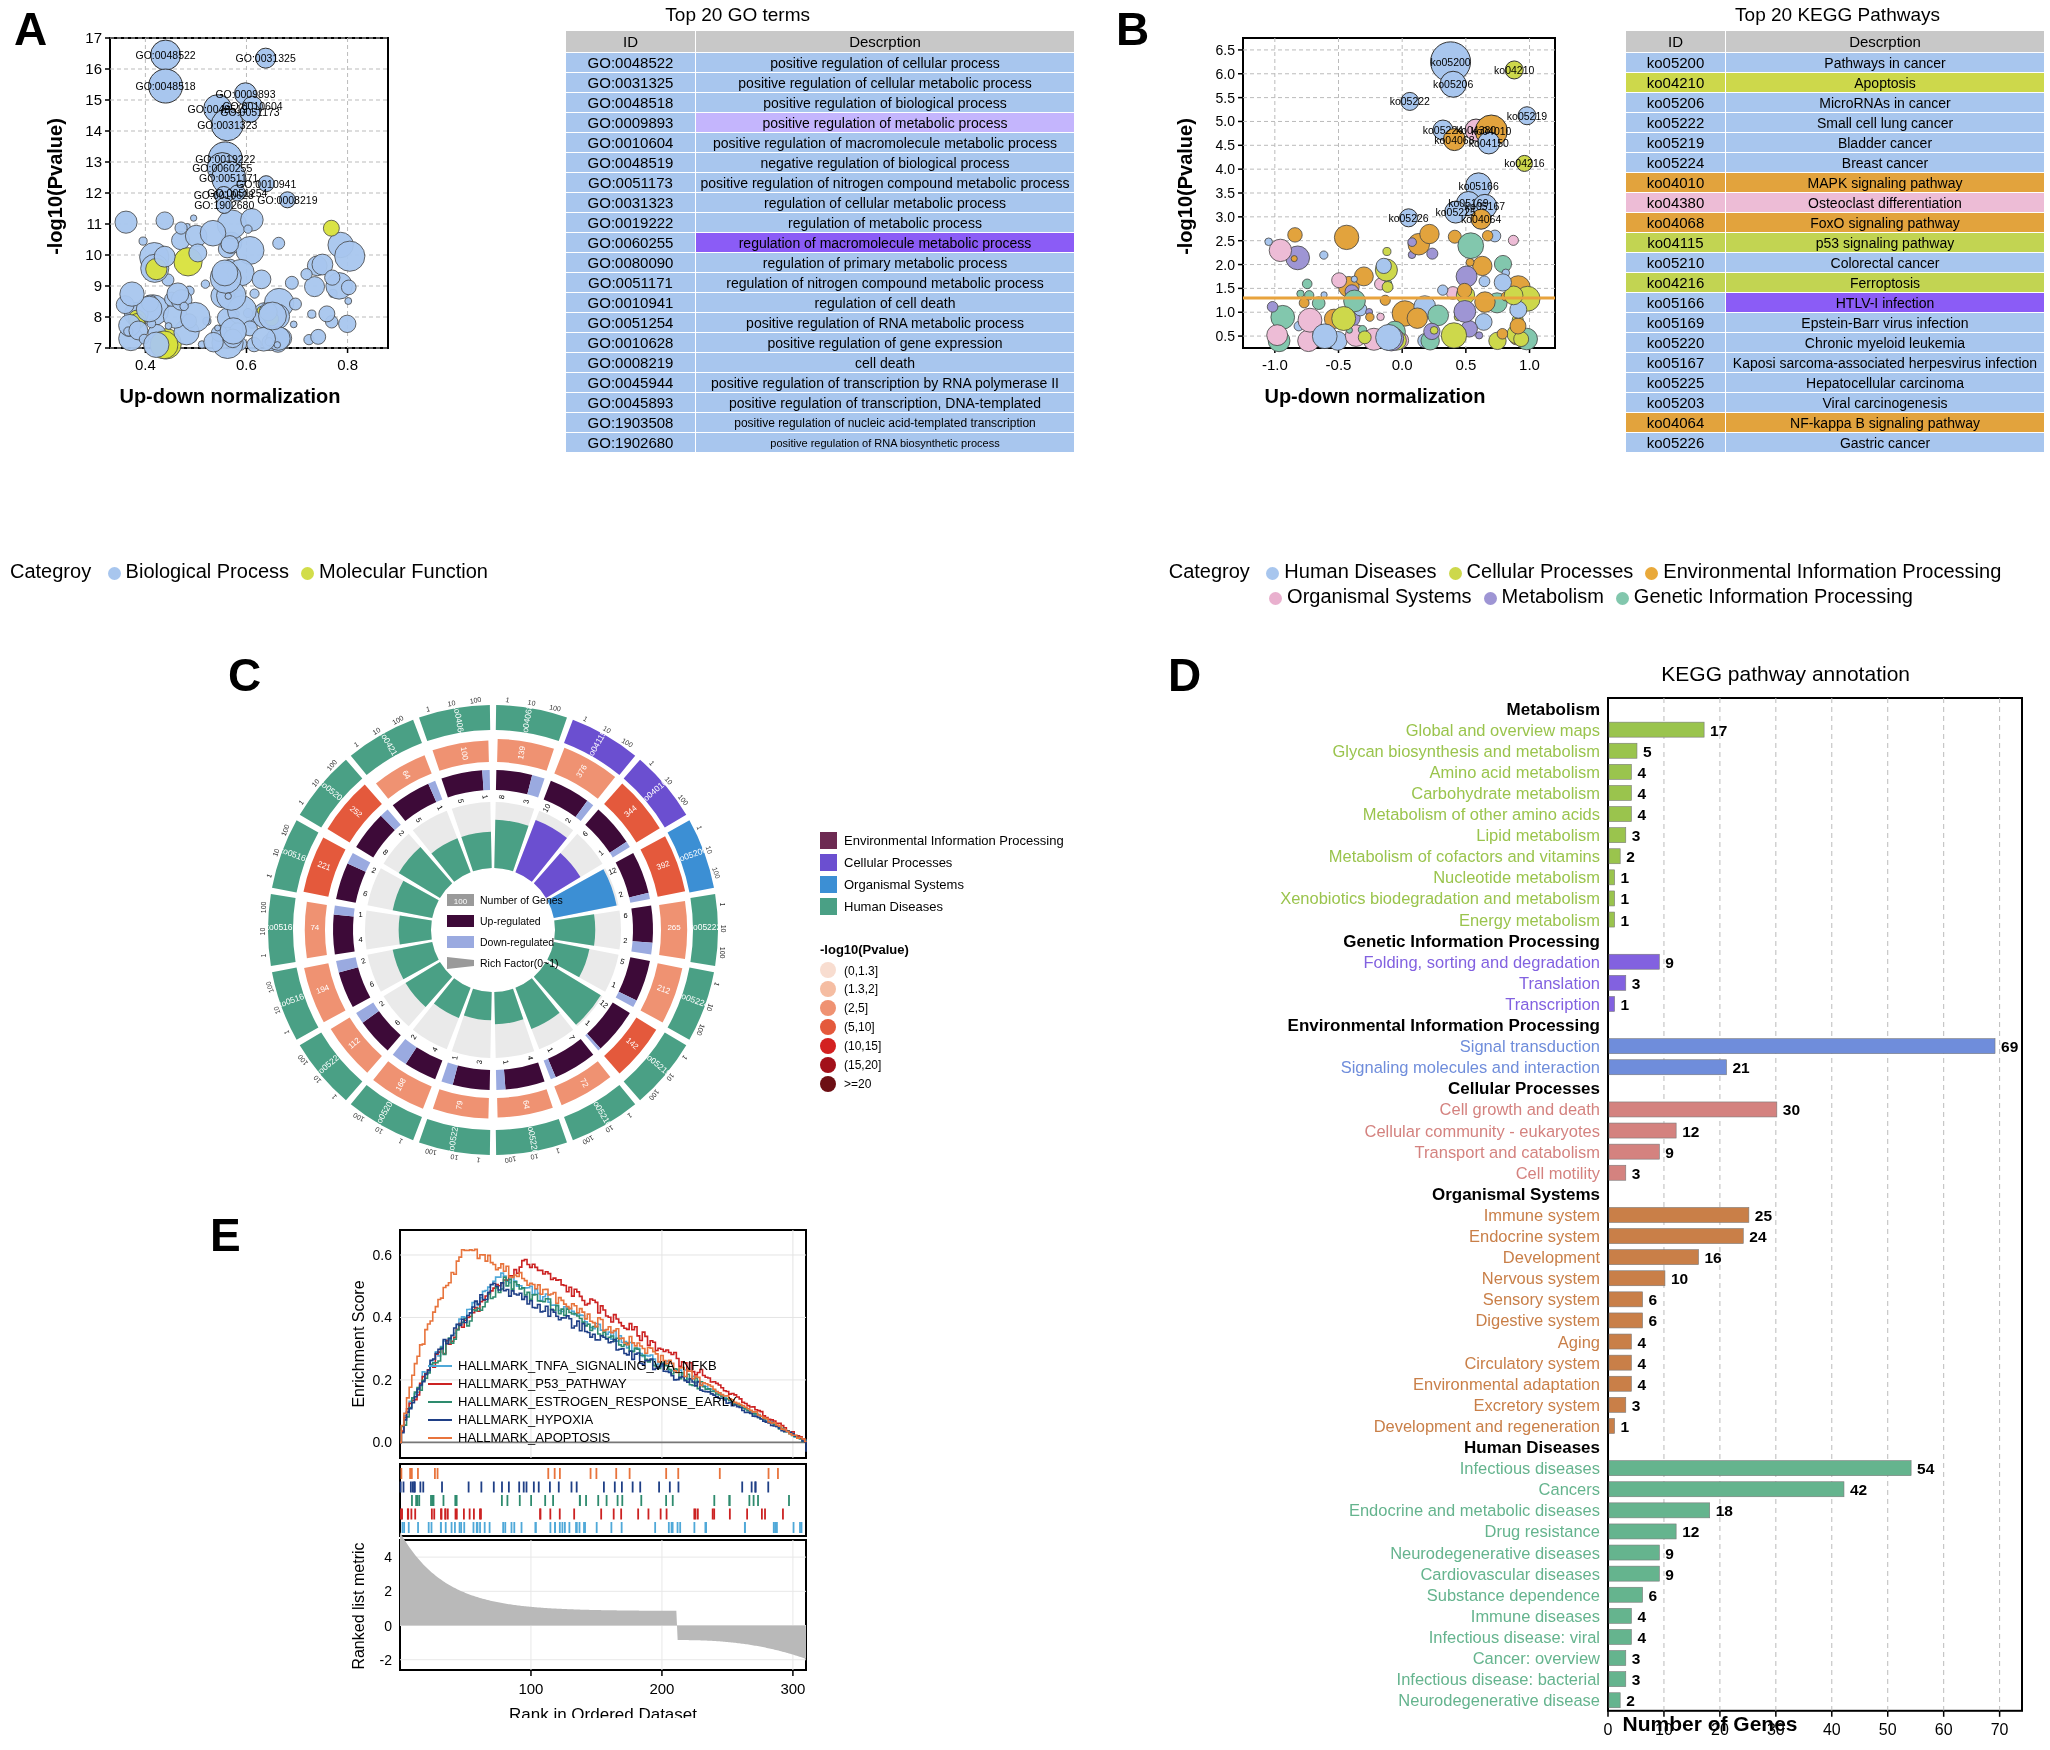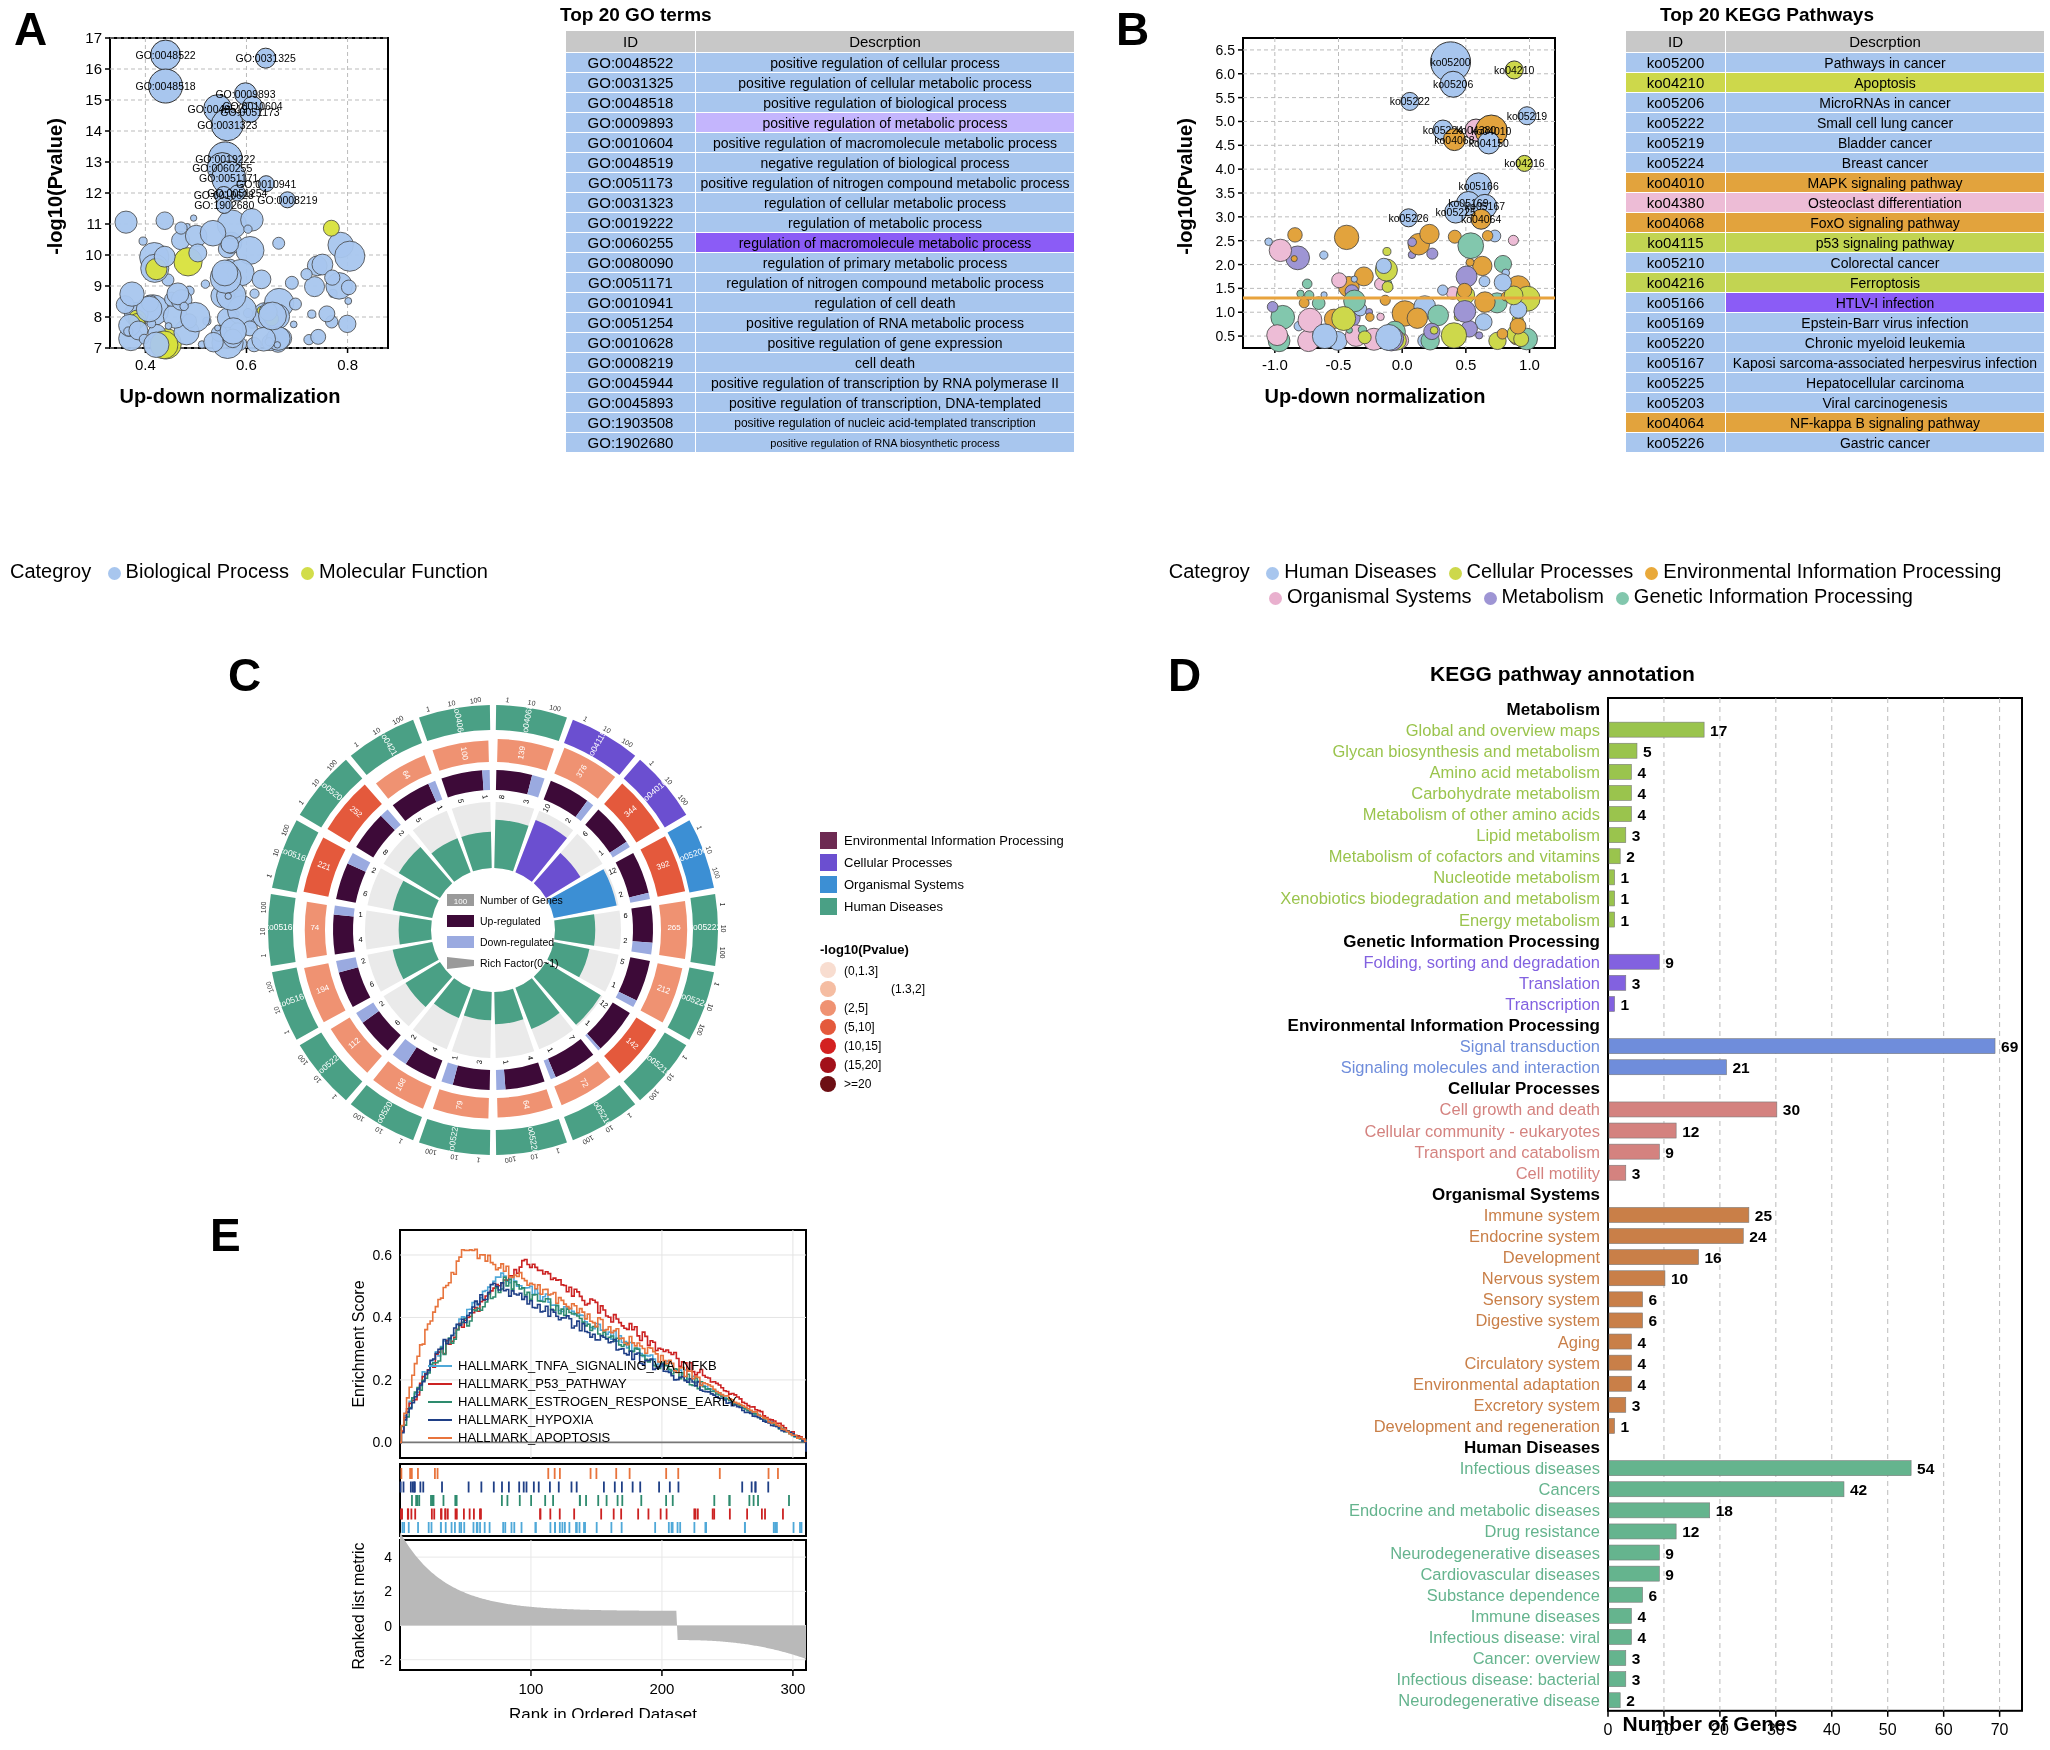--- a/index.html
+++ b/index.html
@@ -1,18 +1,18 @@
 <!DOCTYPE html>
 <html><head>
 <meta charset="utf-8">
 <style>
   html,body{margin:0;padding:0;background:#fff;}
   body{width:2050px;height:1750px;position:relative;font-family:"Liberation Sans",sans-serif;color:#000;}
   .panel-letter{position:absolute;font-weight:bold;font-size:46px;font-family:"Liberation Sans",sans-serif;}
-  .plot-title{font-weight:bold;font-size:19px;text-align:left;}
+  .plot-title{font-weight:normal;font-size:19px;text-align:right;}
   svg{display:block;}
   .tbl{border-collapse:collapse;font-size:15px;width:100%;table-layout:fixed;}
   .tbl th{background:#c8c8c8;border:1px solid #fff;font-weight:normal;padding:2px 3px;text-align:center;font-size:15px;}
   .tbl td{border:1px solid #fff;padding:1px 4px;text-align:center;white-space:nowrap;overflow:hidden;}
   .tbl td.idcol{text-align:center;}
   .legend-dot{display:inline-block;width:13px;height:13px;border-radius:50%;vertical-align:middle;margin:0 5px 0 12px;}
   .cat-word{font-size:20px;}
 </style>
 </head>
 <body>
@@ -911,21 +911,21 @@
         <span style="font-size: 13px;">Human Diseases</span>
       </div>
     </div>
   <div style="height:22px"></div>
   <div style="font-weight:bold;font-size:13px;margin-bottom:5px;">-log10(Pvalue)</div>
   <div id="legC_pv">
       <div style="display: flex; align-items: flex-end; margin-bottom: 3px;">
         <span style="width: 16px; height: 16px; border-radius: 50%; background: rgb(248, 221, 208); display: inline-block; margin-right: 8px;"></span>
         <span style="font-size: 12px;">(0,1.3]</span>
       </div>
-      <div style="display: flex; align-items: center; margin-bottom: 3px; gap: 47px;">
+      <div style="display: flex; align-items: center; margin-bottom: 3px;">
         <span style="width: 16px; height: 16px; border-radius: 50%; background: rgb(245, 189, 162); display: inline-block; margin-right: 8px;"></span>
         <span style="font-size: 12px;">(1.3,2]</span>
       </div>
       <div style="display: flex; align-items: center; margin-bottom: 3px;">
         <span style="width: 16px; height: 16px; border-radius: 50%; background: rgb(239, 146, 114); display: inline-block; margin-right: 8px;"></span>
         <span style="font-size: 12px;">(2,5]</span>
       </div>
       <div style="display: flex; align-items: center; margin-bottom: 3px;">
         <span style="width: 16px; height: 16px; border-radius: 50%; background: rgb(228, 89, 60); display: inline-block; margin-right: 8px;"></span>
         <span style="font-size: 12px;">(5,10]</span>

